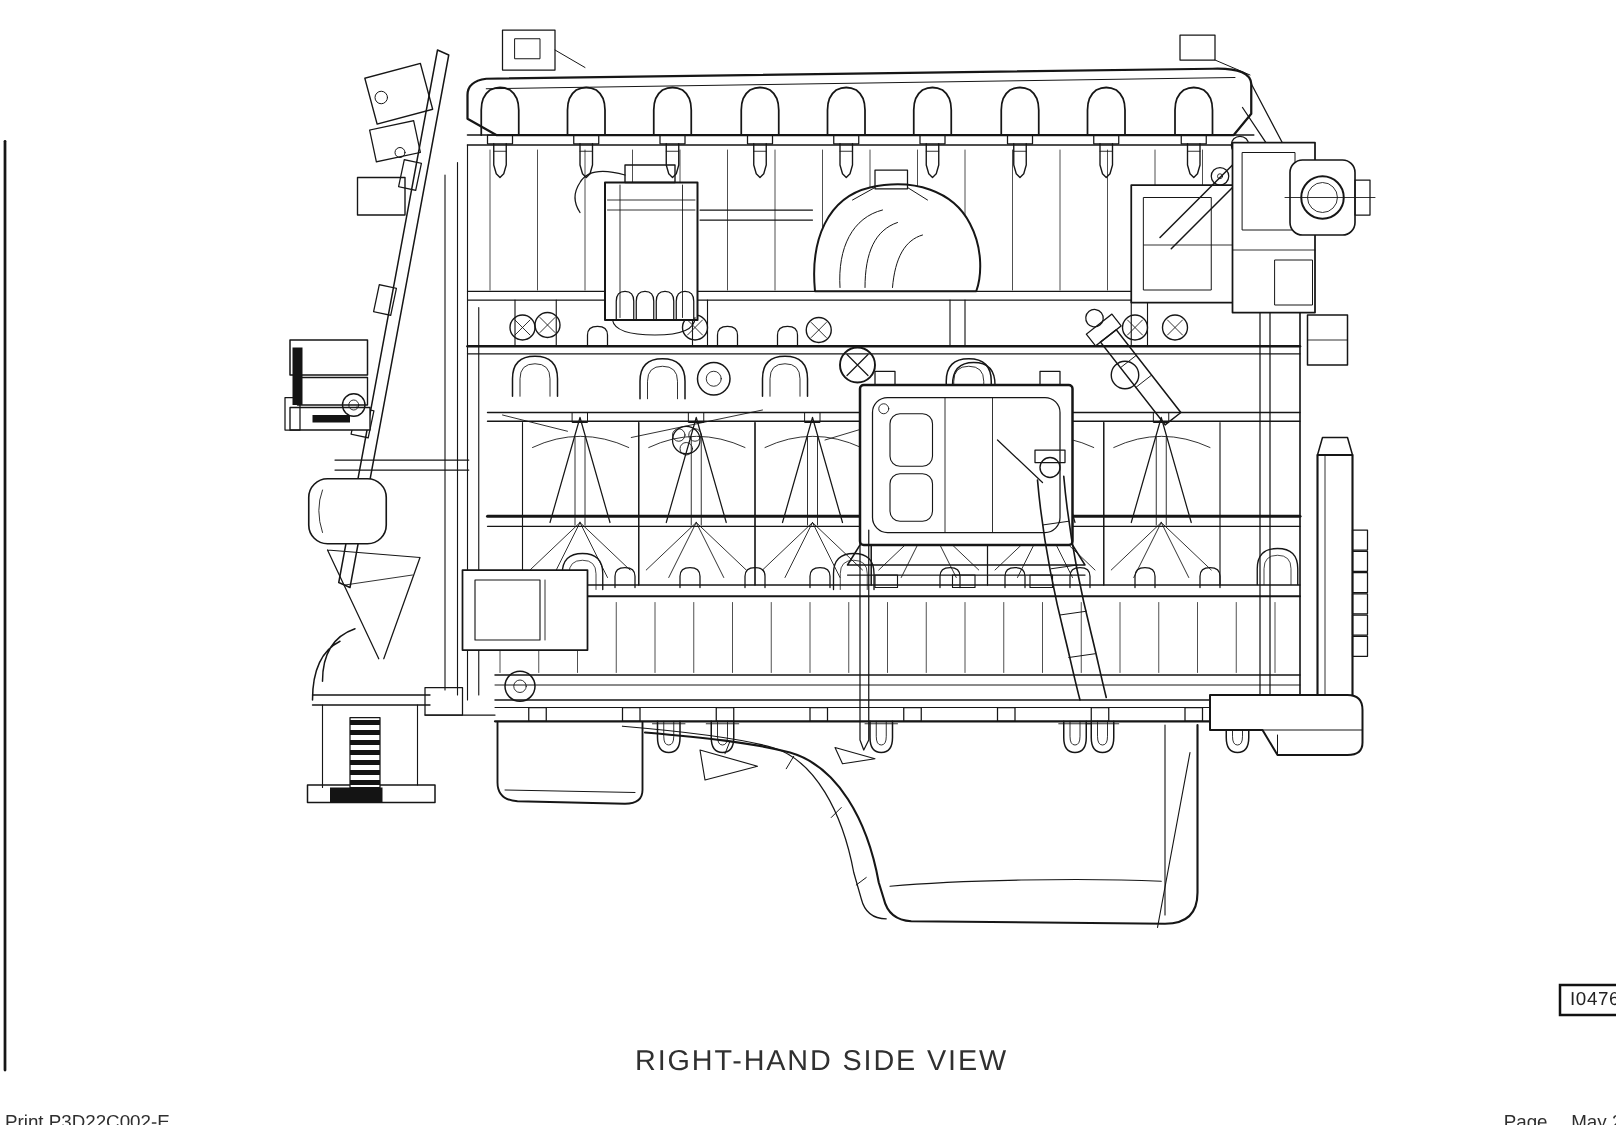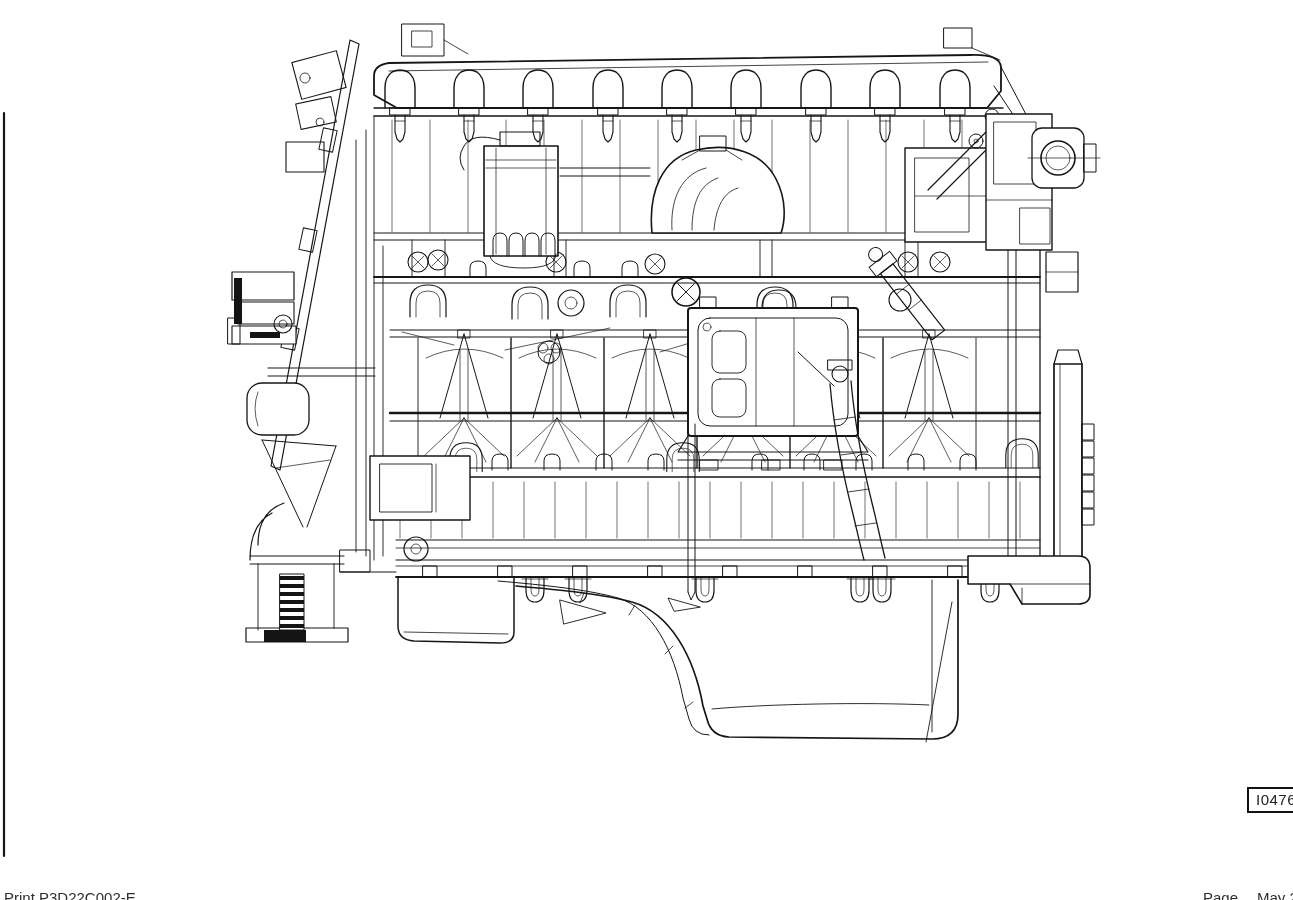--- a/index.html
+++ b/index.html
@@ -335,20 +335,21 @@
         <rect x="280" y="584" width="24" height="4" class="k"></rect>
     <rect x="280" y="592" width="24" height="4" class="k"></rect>
         <rect x="280" y="600" width="24" height="4" class="k"></rect>
     <rect x="280" y="608" width="24" height="4" class="k"></rect>
         <rect x="280" y="616" width="24" height="4" class="k"></rect>
     <rect x="280" y="624" width="24" height="4" class="k"></rect>
     <rect x="264" y="630" width="42" height="12" class="k"></rect>
   </g>
 </svg>
 
+<div id="view-title">RIGHT-HAND SIDE VIEW</div>
 
 <div id="figure-box">I0476</div>
 
 <div id="footer-left" class="footer">Print P3D22C002-E</div>
 <div id="footer-page" class="footer">Page</div>
 <div id="footer-date" class="footer">May 2</div>
 
 </div>
 
 </body></html>

